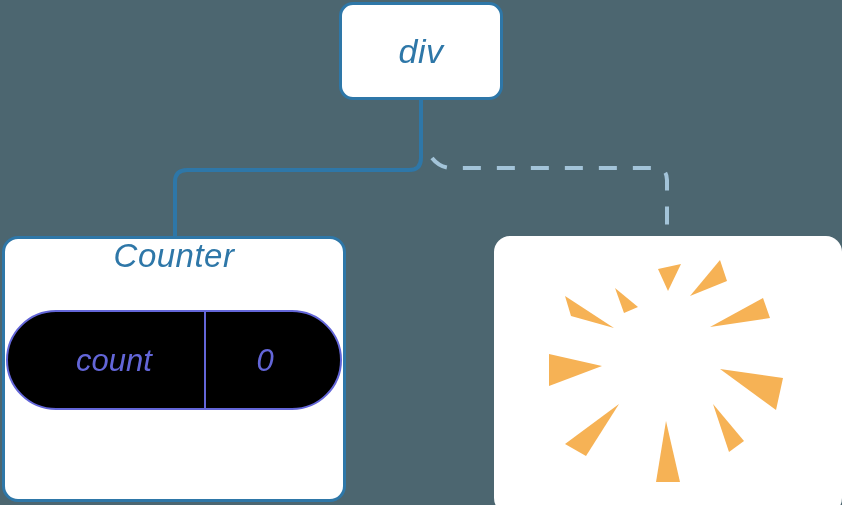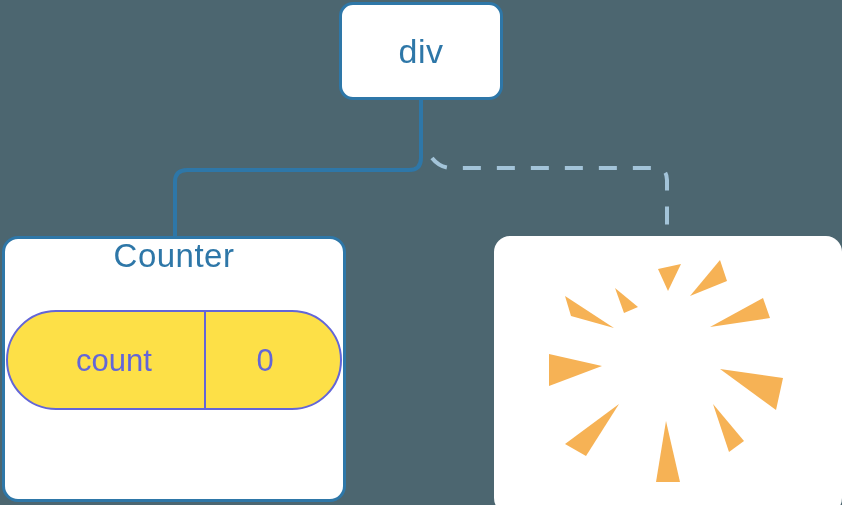--- a/index.html
+++ b/index.html
@@ -13,20 +13,21 @@
     font-family: "Liberation Sans", sans-serif;
     background: #4c6670;
   }
 
   #stage {
     position: relative;
     width: 842px;
     height: 505px;
     background: #4c6670;
     overflow: hidden;
+    font-style: italic;
   }
 
   
   #connectors {
     position: absolute;
     left: 0;
     top: 0;
     width: 842px;
     height: 505px;
     pointer-events: none;
@@ -80,21 +81,21 @@
 
   
   .state-pill {
     display: flex;
     align-items: stretch;
     border: 2px solid #6366d8;
     border-radius: 999px;
     height: 96px;
     min-width: 266px;
     overflow: hidden;
-    background: #fde047;
+    background: #000000;
   }
   .state-key,
   .state-val {
     display: flex;
     align-items: center;
     justify-content: center;
     color: #6366d8;
     font-size: 31px;
     line-height: 1;
     user-select: none;

